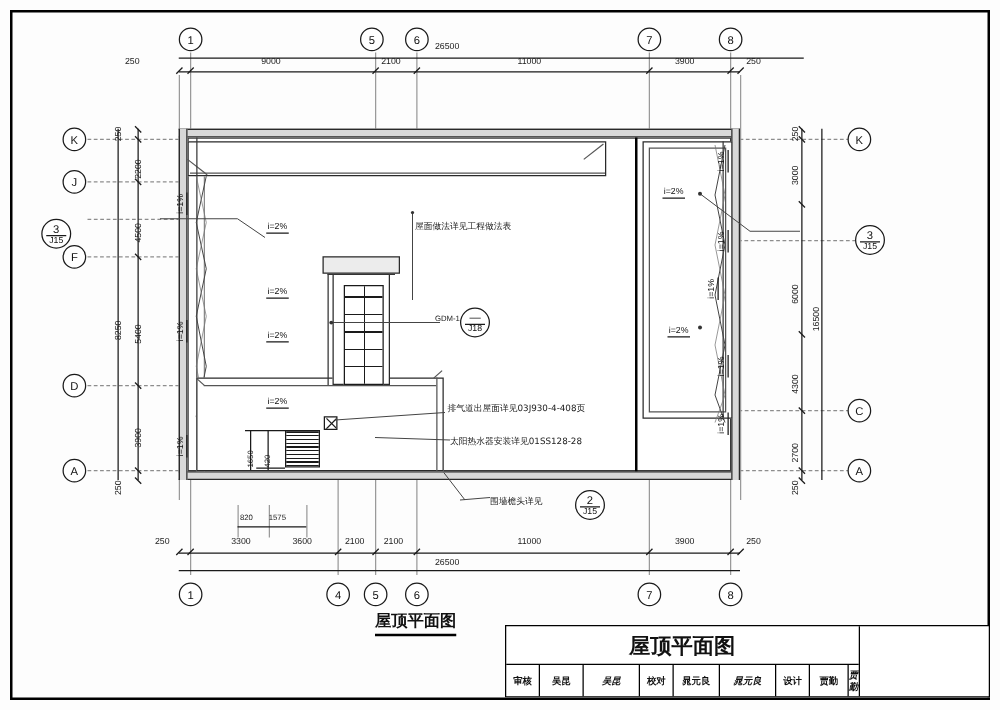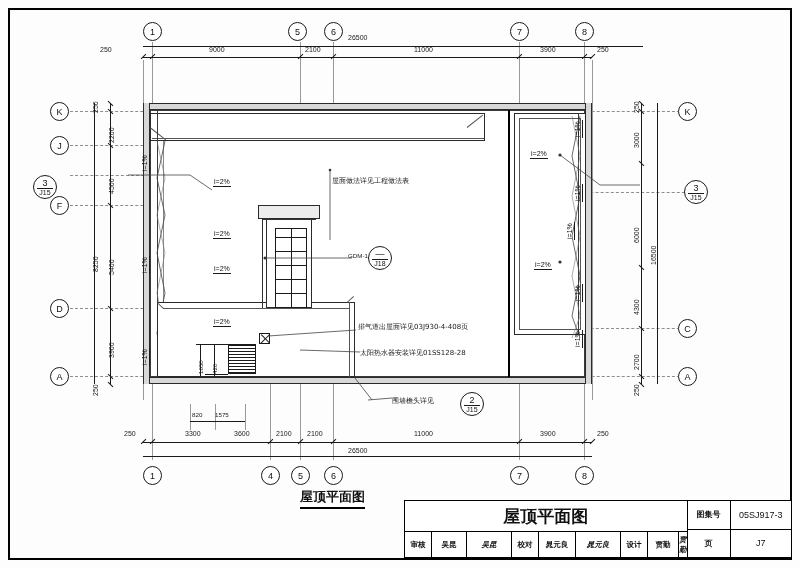--- a/index.html
+++ b/index.html
@@ -388,25 +388,15 @@
         <div style="flex:0 0 34px;">吴昆</div>
         <div style="flex:0 0 44px;" class="sg">吴昆</div>
         <div style="flex:0 0 26px;">校对</div>
         <div style="flex:0 0 36px;">晁元良</div>
         <div style="flex:0 0 44px;" class="sg">晁元良</div>
         <div style="flex:0 0 26px;">设计</div>
         <div style="flex:0 0 30px;">贾勤</div>
         <div style="flex:1;" class="sg">贾勤</div>
       </div>
     </div>
-    <div class="tb-right">
-      <div class="tb-r-row">
-        <div class="tb-r-lbl">图集号</div>
-        <div class="tb-r-val">05SJ917-3</div>
-      </div>
-      <div class="tb-r-row">
-        <div class="tb-r-lbl">页</div>
-        <div class="tb-r-val">J7</div>
-      </div>
-    </div>
   </div>
 
 </div>
 
 </body></html>

